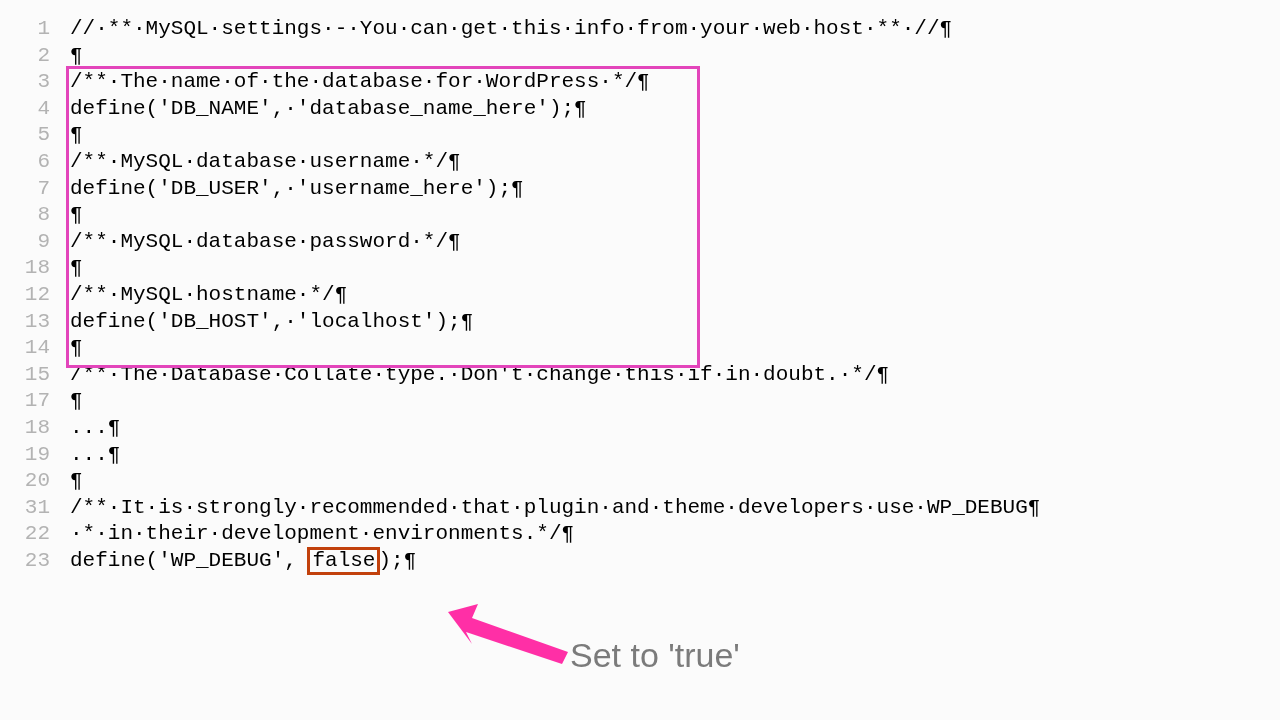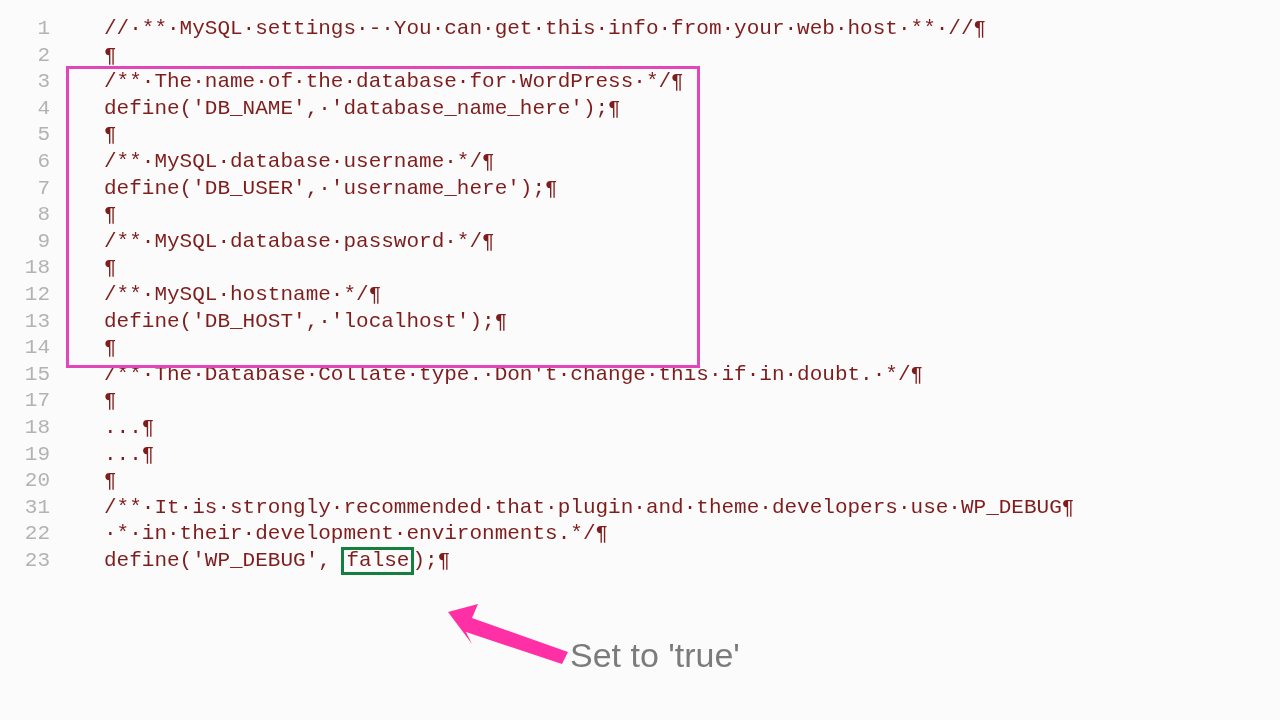--- a/index.html
+++ b/index.html
@@ -29,38 +29,37 @@
     min-width: 70px;
     text-align: right;
     padding-right: 20px;
     color: #b3b3b3;
     user-select: none;
     box-sizing: border-box;
     background: #fbfbfb;
   }
   .code {
     position: relative;
-    color: #7f1d1d;
-    margin-left: 34px;
+    color: #000000;
   }
   
   .hl-box {
     position: absolute;
     left: 66px;
     top: 66px;
     width: 634px;
     height: 302px;
     border: 3px solid #e345bb;
     pointer-events: none;
     box-sizing: border-box;
   }
   
   .false-box {
     display: inline-block;
-    border: 3px solid #15803d;
+    border: 3px solid #c2410c;
     padding: 0 2px;
     margin: -3px -2px;
     line-height: 22px;
   }
   
   .arrow {
     position: absolute;
     left: 448px;
     top: 604px;
     width: 130px;

